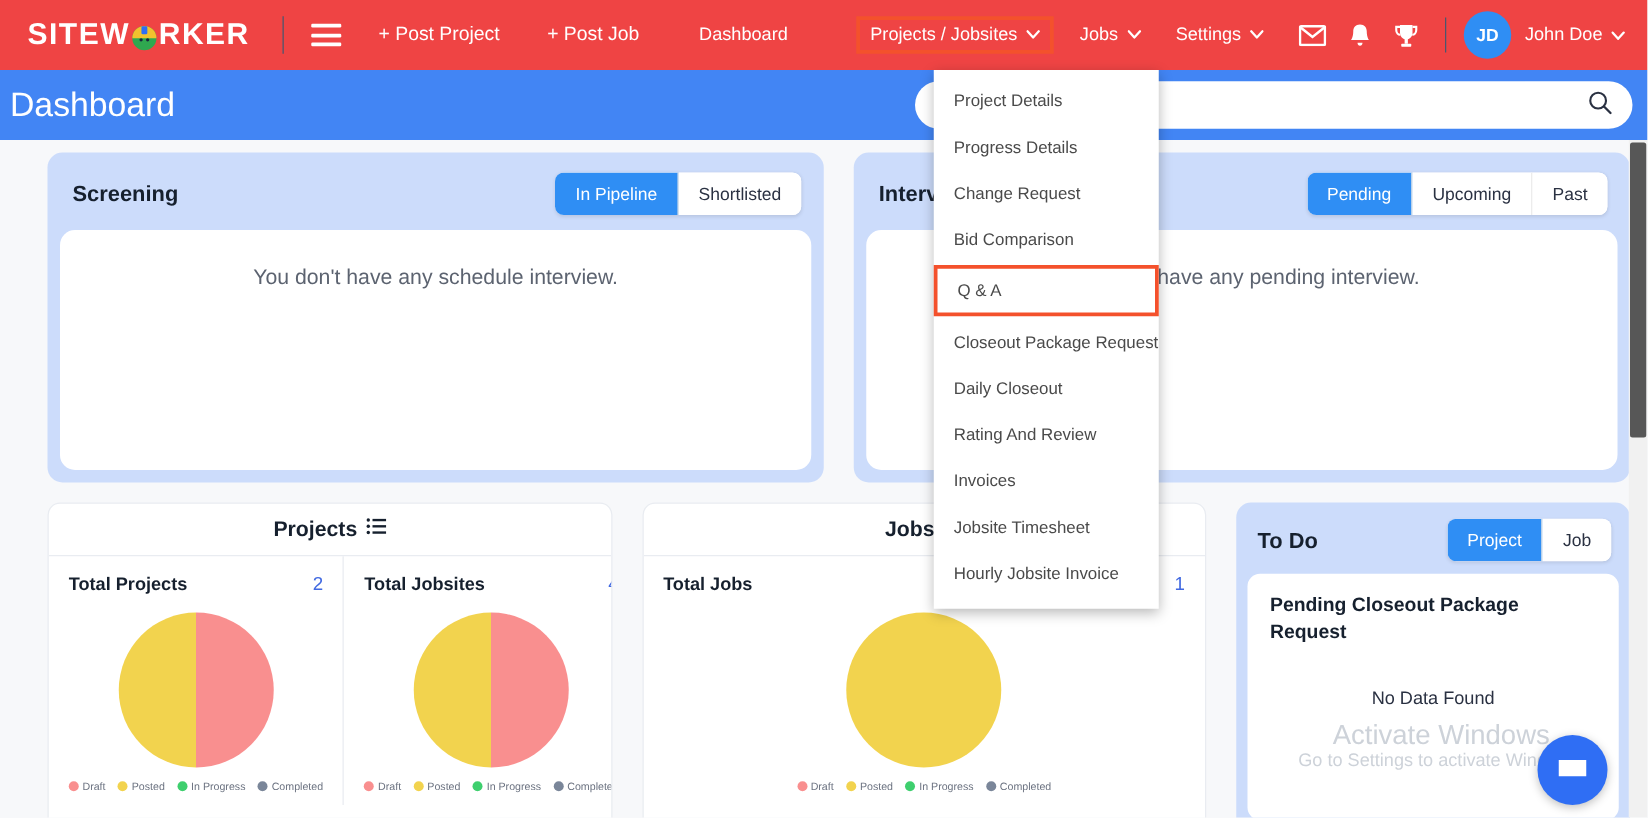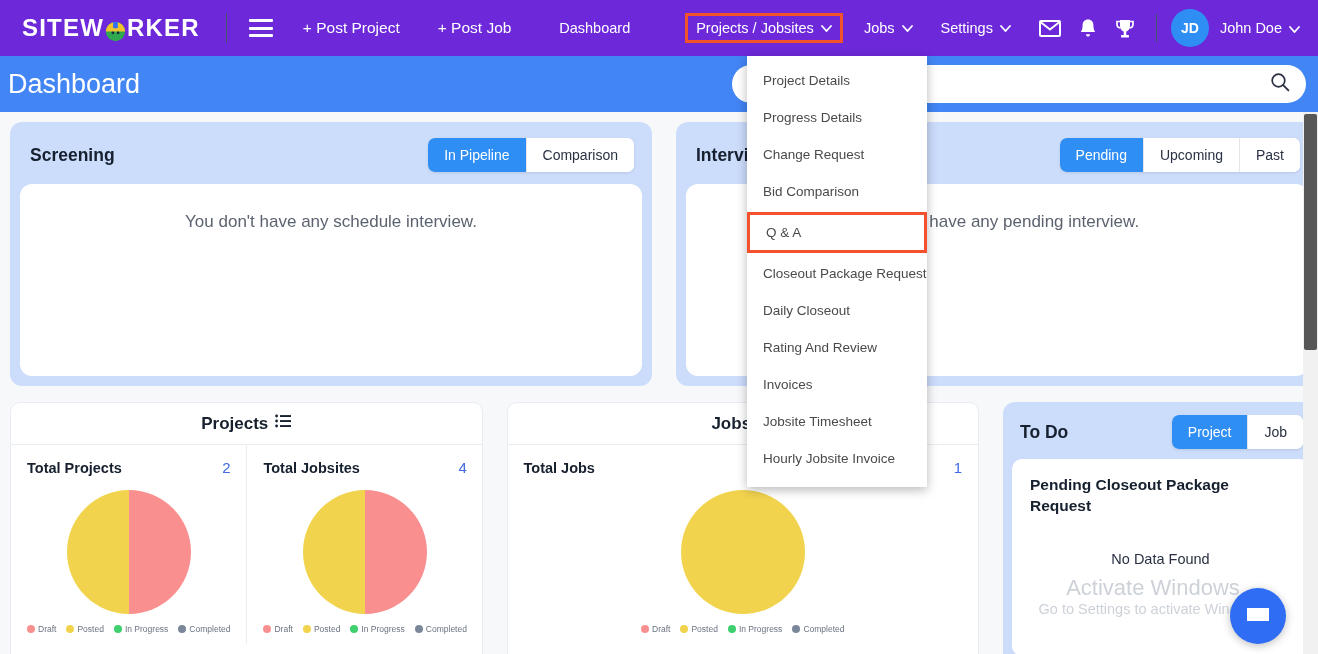--- a/index.html
+++ b/index.html
@@ -6,21 +6,21 @@
   html, body { width: 1318px; height: 654px; overflow: hidden; }
   body {
     font-family: "Liberation Sans", sans-serif;
     background: #f7f8fa;
     position: relative;
   }
 
   
   .topnav {
     height: 56px;
-    background: #6d28d9;
+    background: #ef4444;
     display: flex;
     align-items: center;
     padding: 0 18px 0 22px;
     position: relative;
     z-index: 60;
   }
   .logo {
     font-size: 24px;
     font-weight: bold;
     letter-spacing: 1.2px;
@@ -155,21 +155,22 @@
     font-family: "Liberation Sans", sans-serif;
     background: transparent;
   }
   .searchwrap input::placeholder { color: #5c6370; }
 
   
   .content {
     position: relative;
     height: 542px;
     overflow: hidden;
-    padding: 10px 0 0 10px;
+    padding: 10px 14px 0 10px;
+    margin-left: 28px;
   }
   .row { display: flex; gap: 24px; }
 
   .panel {
     background: #ccdcfb;
     border-radius: 12px;
     flex: 1;
     padding: 10px;
     position: relative;
   }
@@ -418,21 +419,21 @@
 
 <div class="content">
 
   <div class="row">
 
     <div class="panel">
       <div class="panel-head">
         <div class="panel-title">Screening</div>
         <div class="seg">
           <div class="seg-btn active">In Pipeline</div>
-          <div class="seg-btn">Comparison</div>
+          <div class="seg-btn">Shortlisted</div>
         </div>
       </div>
       <div class="panel-body">
         <div class="empty-msg">You don't have any schedule interview.</div>
       </div>
     </div>
 
     <div class="panel">
       <div class="panel-head">
         <div class="panel-title">Interview</div>

